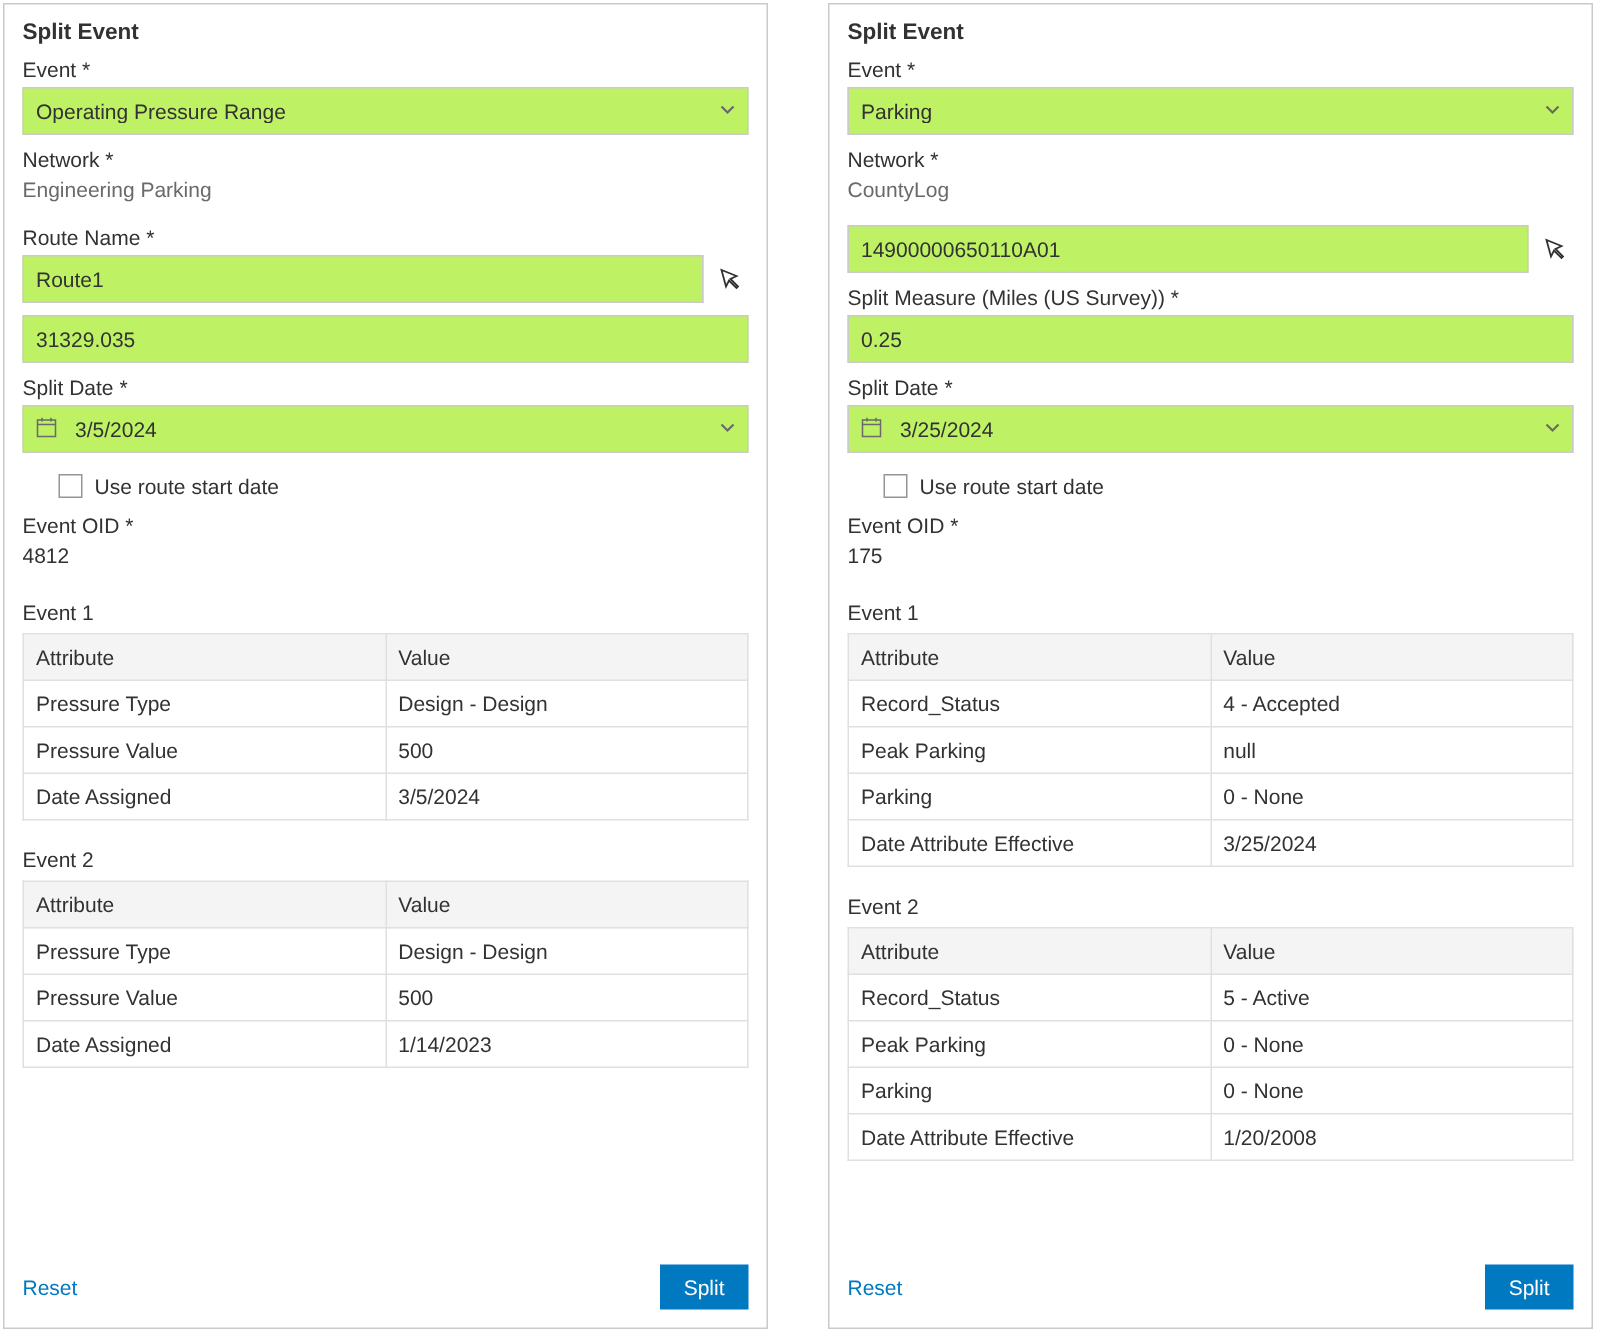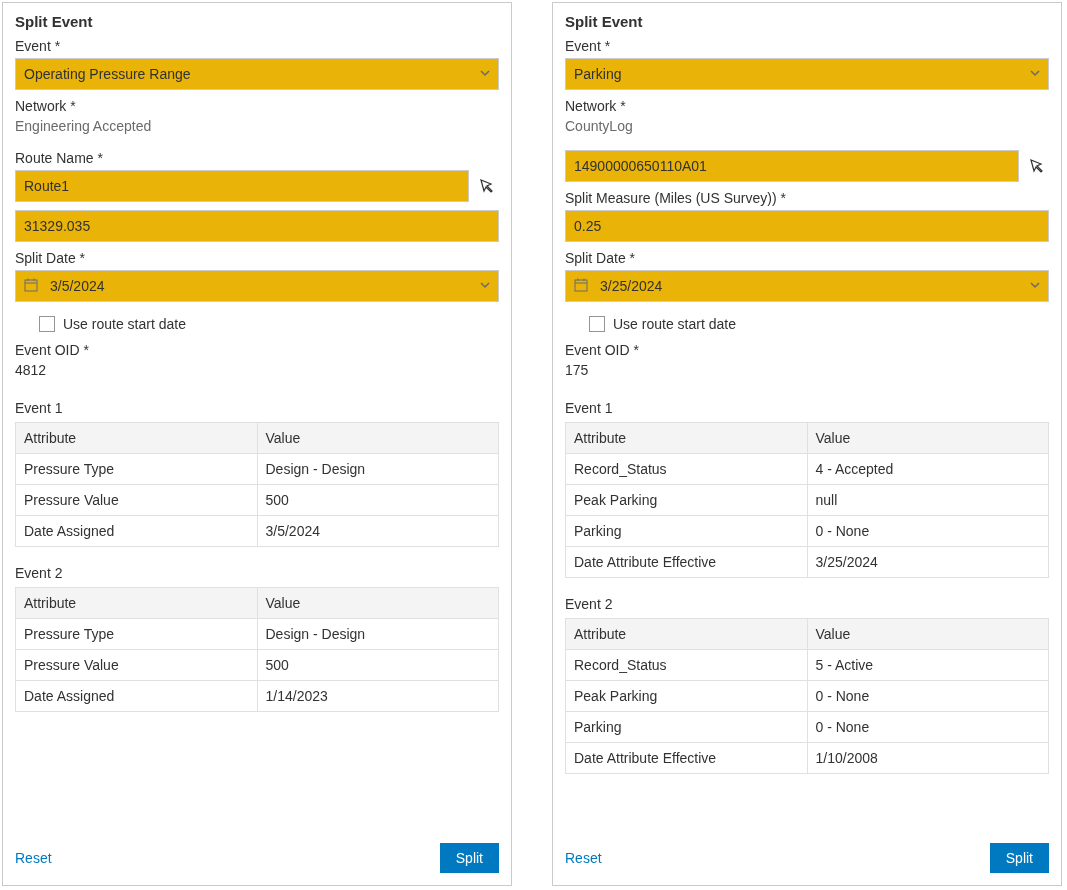--- a/index.html
+++ b/index.html
@@ -38,21 +38,21 @@
     margin-bottom: 8px;
   }
   .select, .text-input, .date-input {
     width: 100%;
     height: 32px;
     border: 1px solid #cacaca;
     padding: 0 8px;
     font-size: 14px;
     font-family: inherit;
     color: #323232;
-    background: #eab308;
+    background: #bef264;
     outline: none;
   }
   .select-wrap, .input-wrap, .date-wrap {
     position: relative;
     display: flex;
     align-items: center;
   }
   .select { appearance: none; -webkit-appearance: none; padding-right: 28px; }
   .chevron {
     position: absolute;
@@ -157,21 +157,21 @@
         <span class="chevron">
           <svg width="12" height="12" viewBox="0 0 12 12">
               <path d="M2 4l4 4 4-4" fill="none" stroke="#6a6a6a" stroke-width="1.5"></path>
             </svg>
         </span>
       </div>
     </div>
 
     <div class="field">
       <div class="label">Network *</div>
-      <div class="readonly-value">Engineering Accepted</div>
+      <div class="readonly-value">Engineering Parking</div>
     </div>
 
     <div class="field">
       <div class="label">Route Name *</div>
       <div class="input-wrap">
         <input class="text-input" value="Route1" style="">
         <span class="cursor-btn">
           <svg width="16" height="16" viewBox="0 0 16 16">
               <path d="M2 2l3 11 2-4 5 5 1-1-5-5 4-2z" fill="none" stroke="#323232" stroke-width="1.2"></path>
             </svg>
@@ -377,21 +377,21 @@
           <tr>
             <td>Peak Parking</td>
             <td>0 - None</td>
           </tr>
           <tr>
             <td>Parking</td>
             <td>0 - None</td>
           </tr>
           <tr>
             <td>Date Attribute Effective</td>
-            <td>1/10/2008</td>
+            <td>1/20/2008</td>
           </tr>
         </tbody>
     </table>
 
     <div class="footer">
       <span class="reset-link">Reset</span>
       <button class="split-btn">Split</button>
     </div>
   </div>
 

